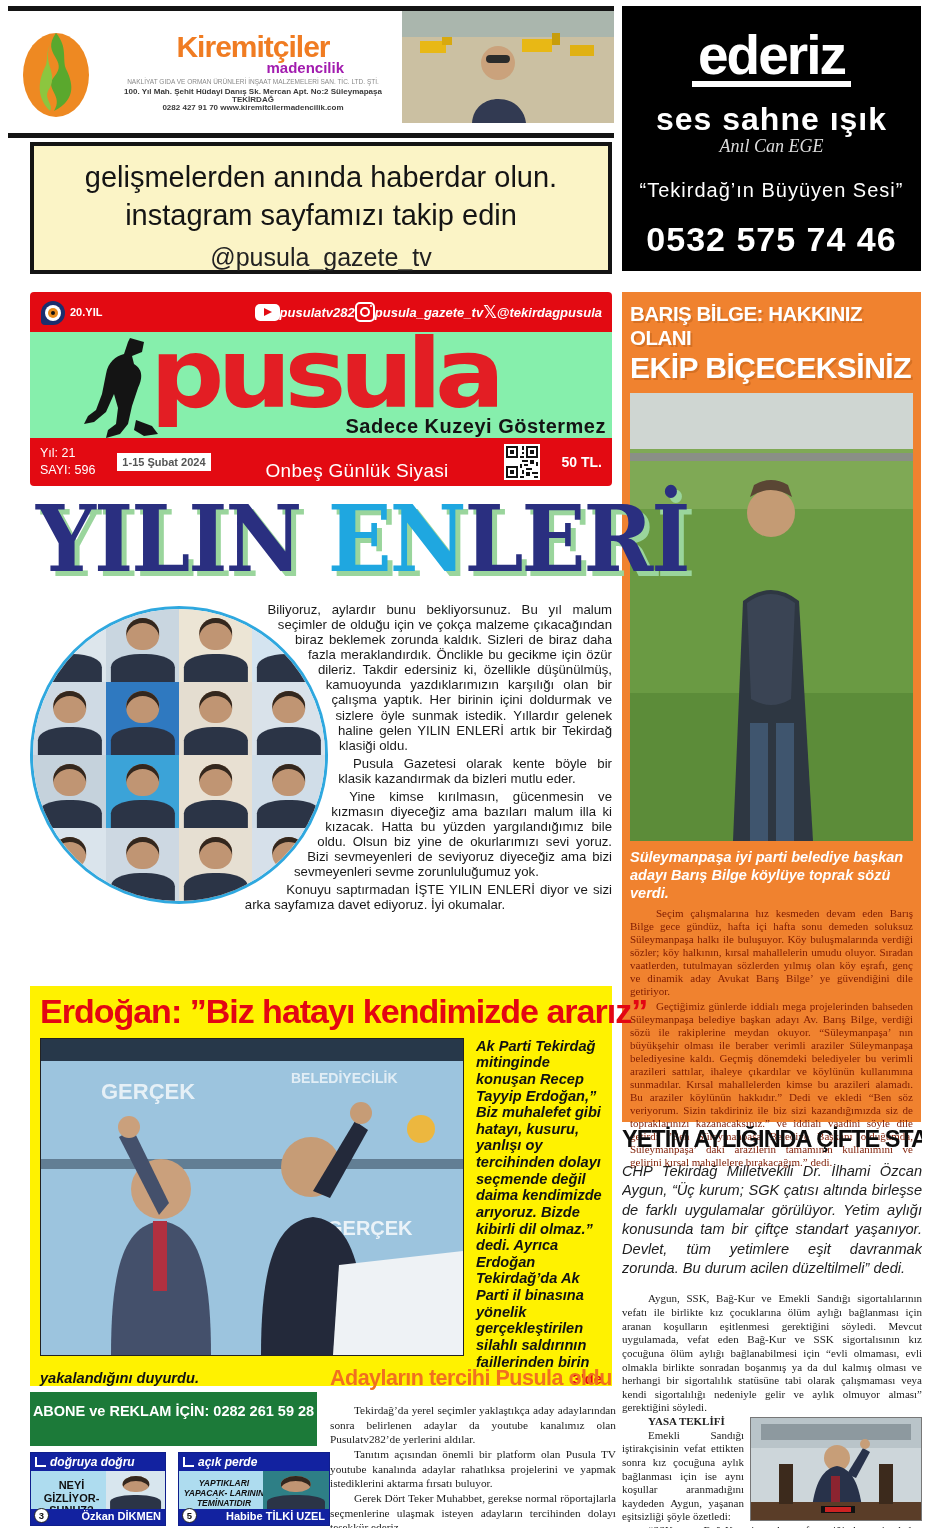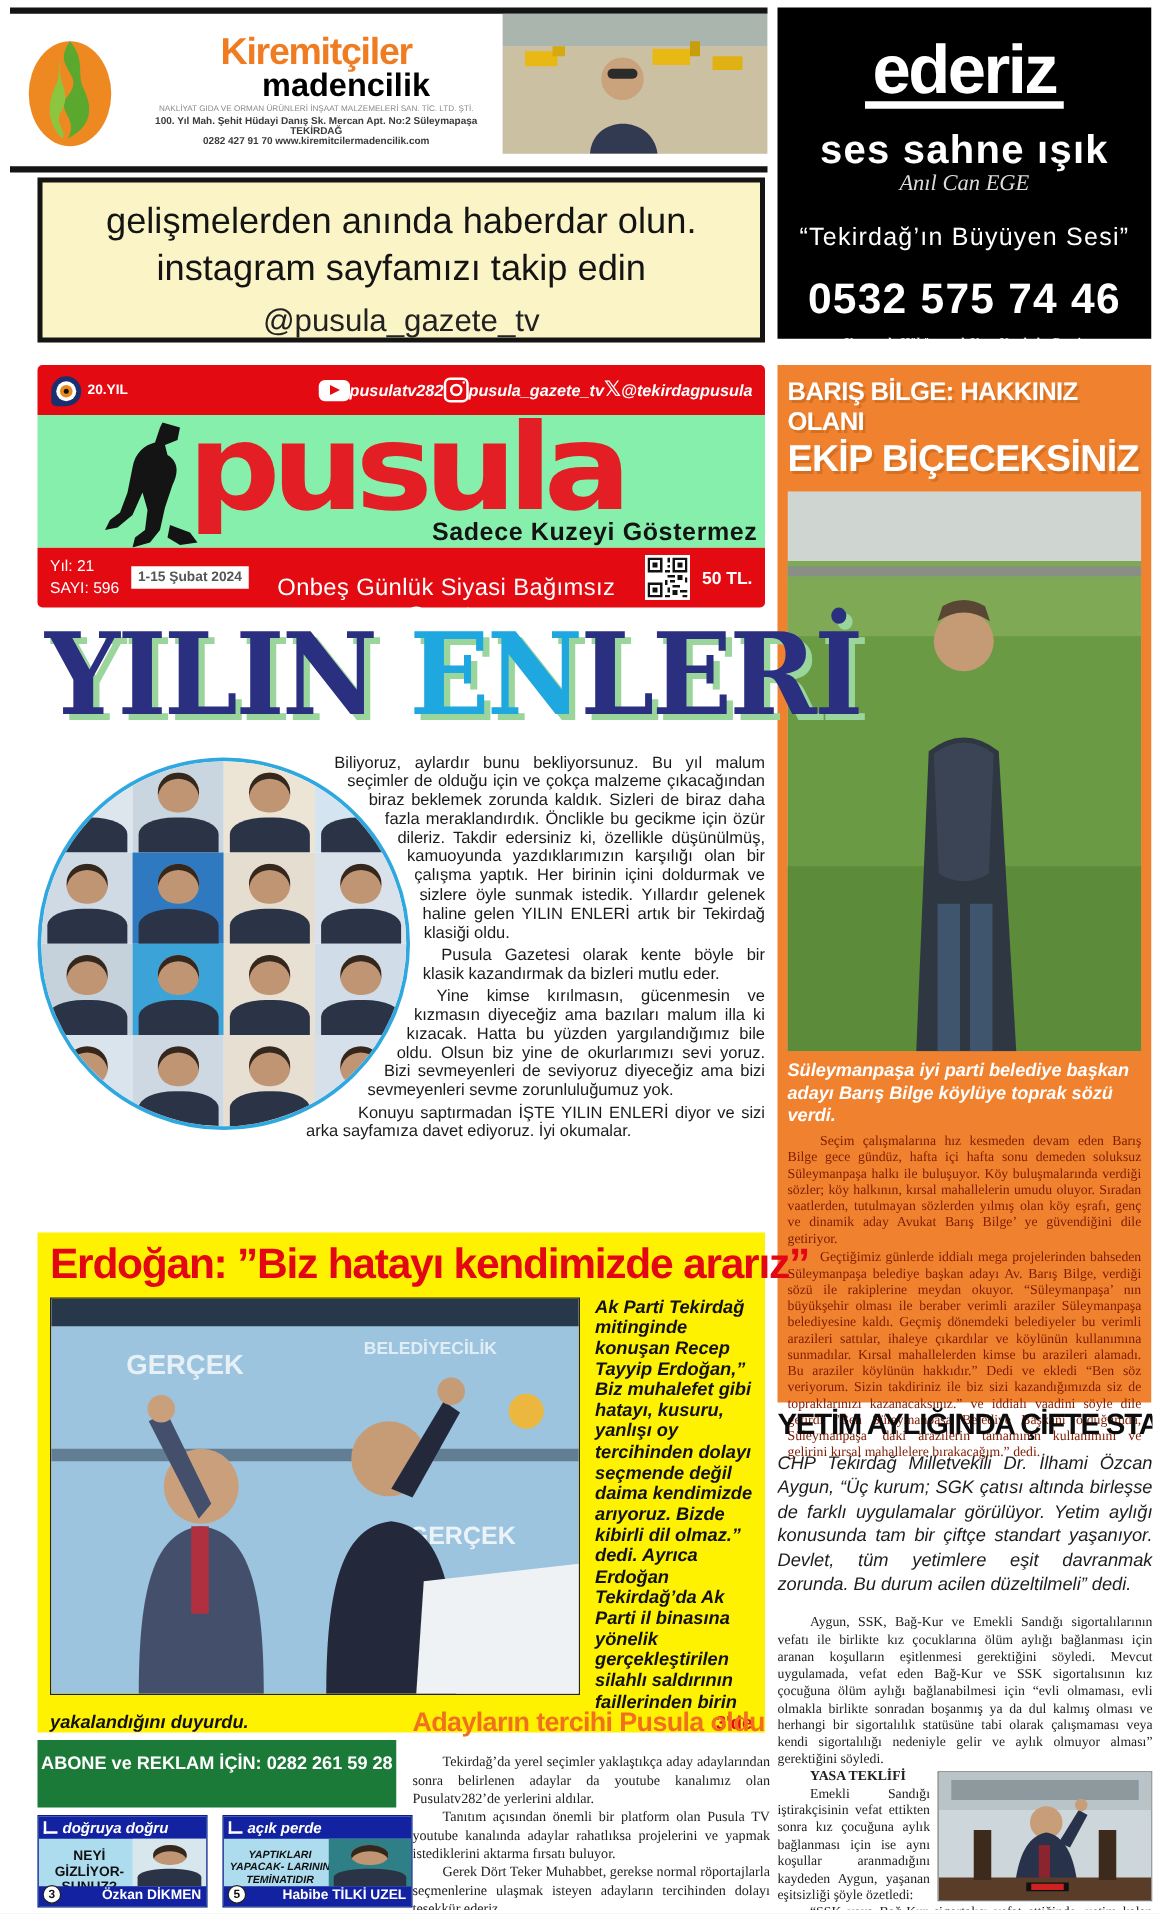--- a/index.html
+++ b/index.html
@@ -5,21 +5,21 @@
   html,body{margin:0;padding:0;background:#e8e8e8;}
   #page{position:relative;width:929px;height:1531px;background:#ffffff;
         font-family:"Liberation Sans",sans-serif;overflow:hidden;margin:0 auto;}
 
   
   .ad-kir{position:absolute;left:8px;top:6px;width:606px;height:122px;background:#fff;
           border-top:5px solid #141414;border-bottom:5px solid #141414;display:flex;align-items:center;}
   .kir-logo{width:96px;height:100%;display:flex;align-items:center;justify-content:center;}
   .kir-text{flex:1;text-align:center;line-height:1;}
   .kir-name{color:#f07c22;font-weight:800;font-size:30px;letter-spacing:-1px;}
-  .kir-sub{color:#000000;font-size:26px;font-weight:600;text-align:right;padding-right:58px;margin-top:-2px;}
+  .kir-sub{color:#a21caf;font-size:15px;font-weight:600;text-align:right;padding-right:58px;margin-top:-2px;}
   .kir-line1{color:#8a8a8a;font-size:6.5px;margin-top:4px;}
   .kir-line2{color:#3a3a3a;font-size:8px;font-weight:700;margin-top:2px;}
   .kir-line3{color:#3a3a3a;font-size:8px;font-weight:700;}
   .kir-photo{width:212px;height:100%;}
 
   
   .ad-ege{position:absolute;left:622px;top:6px;width:299px;height:265px;background:#000;color:#fff;
           text-align:center;padding-top:26px;box-sizing:border-box;}
   .ege-title{font-size:55px;font-weight:800;letter-spacing:-2px;line-height:.85;
              border-bottom:6px solid #fff;display:inline-block;padding:0 6px 2px 6px;}
@@ -48,21 +48,21 @@
   .yt{width:25px;height:17px;background:#fff;border-radius:5px;position:relative;}
   .yt::after{content:"";position:absolute;left:9px;top:4px;border-left:8px solid #e30a12;border-top:4.5px solid transparent;border-bottom:4.5px solid transparent;}
   .ig{width:16px;height:16px;border:2px solid #fff;border-radius:5px;position:relative;}
   .ig::after{content:"";position:absolute;left:3px;top:3px;width:6px;height:6px;border:2px solid #fff;border-radius:50%;}
   .ig::before{content:"";position:absolute;right:1px;top:1px;width:2px;height:2px;background:#fff;border-radius:50%;}
   .xico{font-weight:800;font-style:normal;font-size:17px;font-family:"DejaVu Sans",sans-serif;}
   .mast-mid{height:106px;background:#86efac;position:relative;}
   .pusula-logo{position:absolute;left:120px;top:-10px;font-size:104px;font-weight:800;color:#e31e24;
                letter-spacing:-7px;line-height:1;font-family:"DejaVu Sans",sans-serif;transform:scaleY(.92);}
   .mast-slogan{position:absolute;right:6px;bottom:0px;font-size:20px;font-weight:800;color:#141414;letter-spacing:.5px;}
-  .mast-bot{height:48px;background:#e30a12;border-radius:0 0 4px 4px;display:flex;align-items:center;color:#fff;padding:12px 10px;gap:10px;box-sizing:border-box;}
+  .mast-bot{height:48px;background:#e30a12;border-radius:0 0 4px 4px;display:flex;align-items:center;color:#fff;padding:12px 10px;gap:22px;box-sizing:border-box;}
   .yil-sayi{font-size:12.5px;line-height:1.35;}
   .datebox{background:#fff;color:#555;font-size:11px;font-weight:700;text-align:center;line-height:1.1;padding:3px 5px;}
   .tagline{flex:1;text-align:center;font-size:19px;font-weight:400;letter-spacing:.3px;margin-top:40px;}
   .qr{width:36px;height:36px;background:#fff;padding:2px;box-sizing:border-box;}
   .price{font-size:14px;font-weight:700;}
 
   
   .ataturk{position:absolute;left:48px;top:2px;}
 
   

